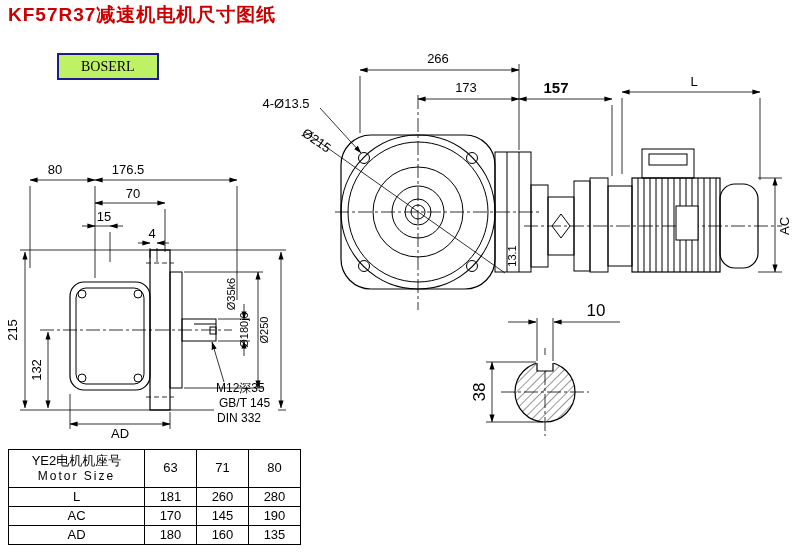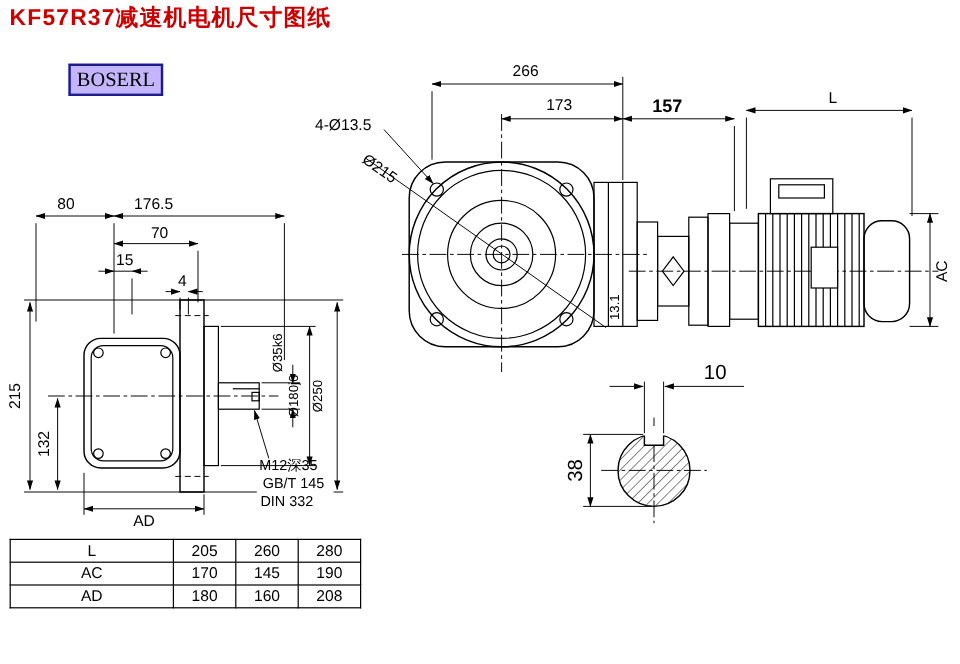--- a/index.html
+++ b/index.html
@@ -1,20 +1,20 @@
 <!DOCTYPE html>
 <html><head>
 <meta charset="utf-8">
 <style>
   *{margin:0;padding:0;box-sizing:border-box}
   html,body{width:800px;height:553px;background:#fff}
   body{position:relative;font-family:"Liberation Sans",sans-serif;color:#000}
   .title{position:absolute;left:8px;top:2px;font-size:19px;font-weight:bold;color:#cc0000;letter-spacing:1px}
-  .logo{position:absolute;left:57px;top:53px;border:2px solid #1c1c8f;padding:0 5px;background:#c4b5fd;
-        font-family:"Liberation Serif",serif;font-size:17px;line-height:23px;color:#000}
+  .logo{position:absolute;left:57px;top:53px;border:2px solid #1c1c8f;padding:0 22px;background:#bef264;
+        font-family:"Liberation Serif",serif;font-size:14px;line-height:23px;color:#000}
   svg{position:absolute;left:0;top:0}
   svg text{font-family:"Liberation Sans",sans-serif;font-size:13px;fill:#000}
   svg text.sm{font-size:11px}
   svg text.nt{font-size:12px}
   svg text.bg{font-size:17px}
   svg text.bd{font-size:15px;font-weight:bold}
   .ln{stroke:#000;stroke-width:1;fill:none}
   .ln2{stroke:#000;stroke-width:1.2;fill:none}
   .cl{stroke:#000;stroke-width:0.8;fill:none;stroke-dasharray:14 3 3 3}
   .hd{stroke:#000;stroke-width:0.8;fill:none;stroke-dasharray:5 3}
@@ -210,32 +210,41 @@
 </svg>
 
 <table>
   <colgroup>
       <col style="width:136px">
       <col style="width:52px">
       <col style="width:52px">
       <col style="width:52px">
     </colgroup>
   <tbody>
+      <tr class="hdr">
+    <td>
+      <div>YE2电机机座号</div>
+      <div class="en">Motor Size</div>
+    </td>
+    <td>63</td>
+    <td>71</td>
+    <td>80</td>
+  </tr>
   <tr>
     <td>L</td>
-    <td>205</td>
+    <td>181</td>
     <td>260</td>
     <td>280</td>
   </tr>
   <tr>
     <td>AC</td>
     <td>170</td>
     <td>145</td>
     <td>190</td>
   </tr>
   <tr>
     <td>AD</td>
     <td>180</td>
     <td>160</td>
-    <td>208</td>
+    <td>135</td>
   </tr>
 </tbody>
   </table>
 
 </body></html>

